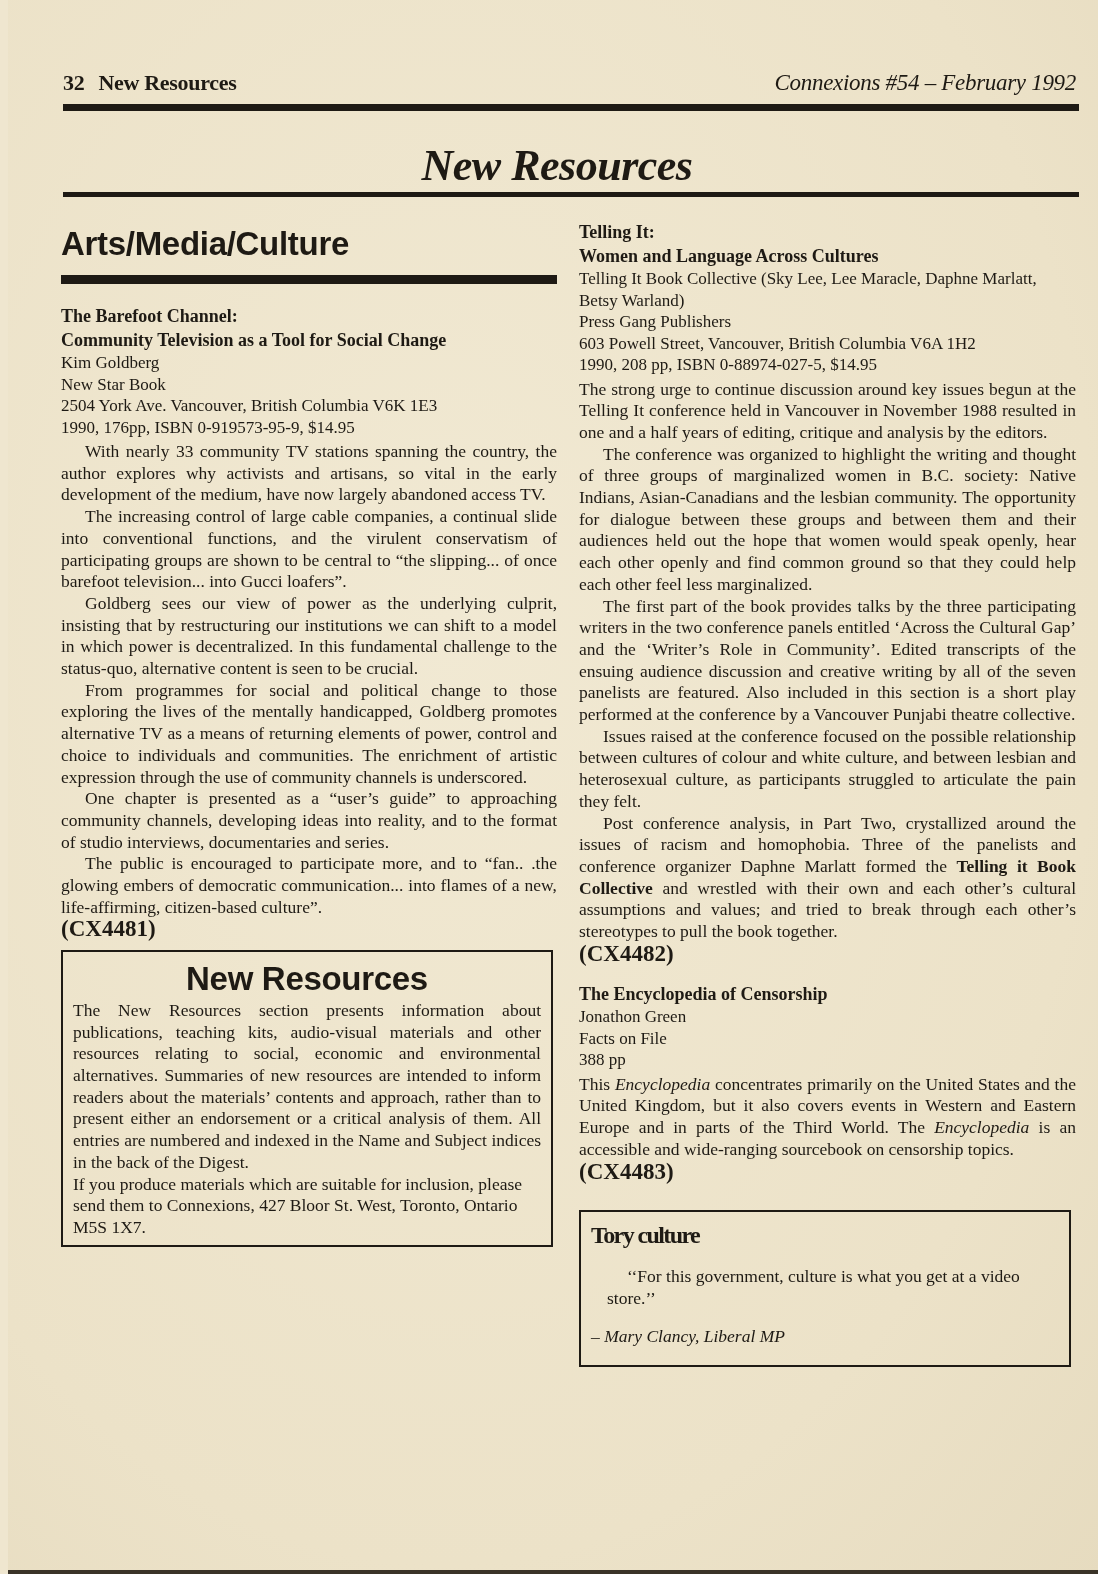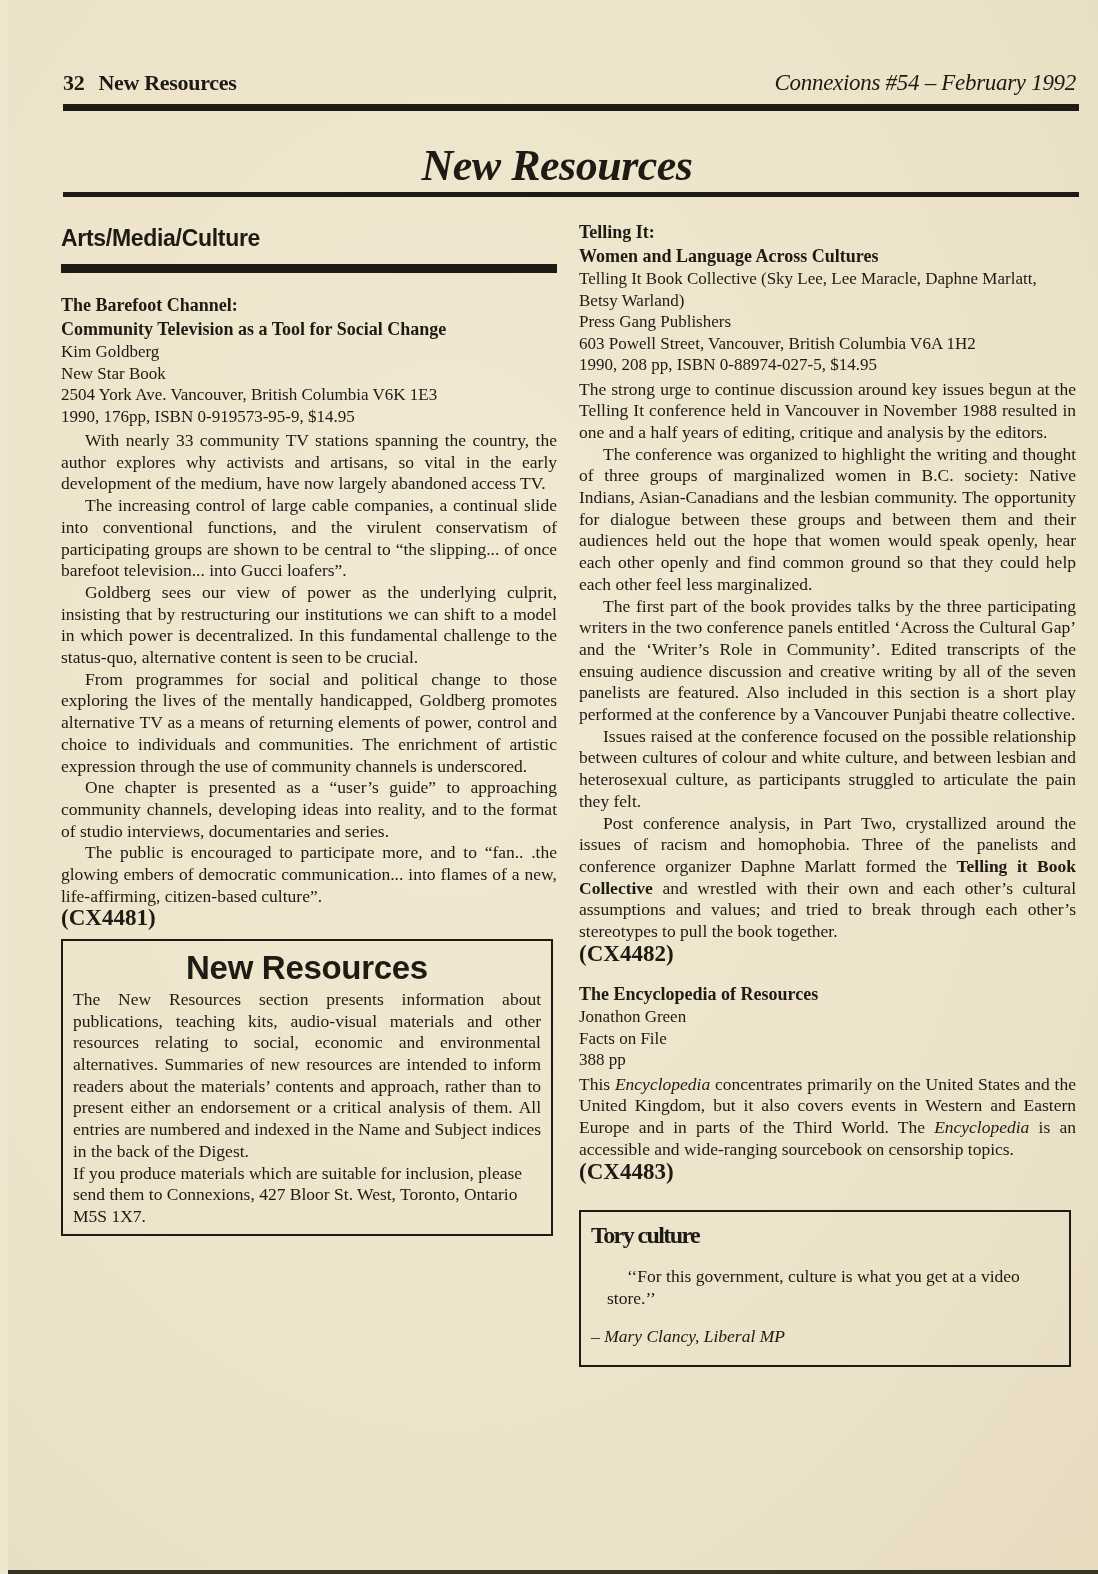--- a/index.html
+++ b/index.html
@@ -31,21 +31,21 @@
     font-size: 44px; font-weight: bold; font-style: italic; letter-spacing: -0.5px;
   }
 
   
   .col { position: absolute; top: 220px; }
   .col-left { left: 53px; width: 496px; }
   .col-right { left: 571px; width: 497px; }
 
   .section-title {
     font-family: "Liberation Sans", "DejaVu Sans", sans-serif;
-    font-weight: bold; font-size: 23px; margin: 5px 0 0 0; letter-spacing: -0.3px;
+    font-weight: bold; font-size: 33px; margin: 5px 0 0 0; letter-spacing: -0.3px;
   }
   .section-rule { height: 9px; background: #1e1a14; margin: 12px 0 20px 0; width: 496px; }
 
   .entry-title { font-weight: bold; font-size: 18px; line-height: 24px; }
   .meta { font-size: 17px; line-height: 21.5px; }
   .body p {
     margin: 0; font-size: 17.5px; line-height: 21.7px; text-align: justify;
     text-indent: 24px;
   }
   .body p.first { text-indent: 0; }
@@ -134,21 +134,21 @@
         <p class="first">The strong urge to continue discussion around key issues begun at the Telling It conference held in Vancouver in November 1988 resulted in one and a half years of editing, critique and analysis by the editors.</p>
         <p>The conference was organized to highlight the writing and thought of three groups of marginalized women in B.C. society: Native Indians, Asian-Canadians and the lesbian community. The opportunity for dialogue between these groups and between them and their audiences held out the hope that women would speak openly, hear each other openly and find common ground so that they could help each other feel less marginalized.</p>
         <p>The first part of the book provides talks by the three participating writers in the two conference panels entitled ‘Across the Cultural Gap’ and the ‘Writer’s Role in Community’. Edited transcripts of the ensuing audience discussion and creative writing by all of the seven panelists are featured. Also included in this section is a short play performed at the conference by a Vancouver Punjabi theatre collective.</p>
         <p>Issues raised at the conference focused on the possible relationship between cultures of colour and white culture, and between lesbian and heterosexual culture, as participants struggled to articulate the pain they felt.</p>
         <p><span>Post conference analysis, in Part Two, crystallized around the issues of racism and homophobia. Three of the panelists and conference organizer Daphne Marlatt formed the </span><b class="inline">Telling it Book Collective</b><span> and wrestled with their own and each other’s cultural assumptions and values; and tried to break through each other’s stereotypes to pull the book together.</span></p>
       </div>
       <div class="ref">(CX4482)</div>
     </div>
 
     <div class="entry">
-      <div class="entry-title">The Encyclopedia of Resources</div>
+      <div class="entry-title">The Encyclopedia of Censorship</div>
       <div class="meta">Jonathon Green</div>
       <div class="meta">Facts on File</div>
       <div class="meta">388 pp</div>
       <div class="body">
         <p class="first"><span>This </span><em>Encyclopedia</em><span> concentrates primarily on the United States and the United Kingdom, but it also covers events in Western and Eastern Europe and in parts of the Third World. The </span><em>Encyclopedia</em><span> is an accessible and wide-ranging sourcebook on censorship topics.</span></p>
       </div>
       <div class="ref">(CX4483)</div>
     </div>
 
     <div class="box box-right">

